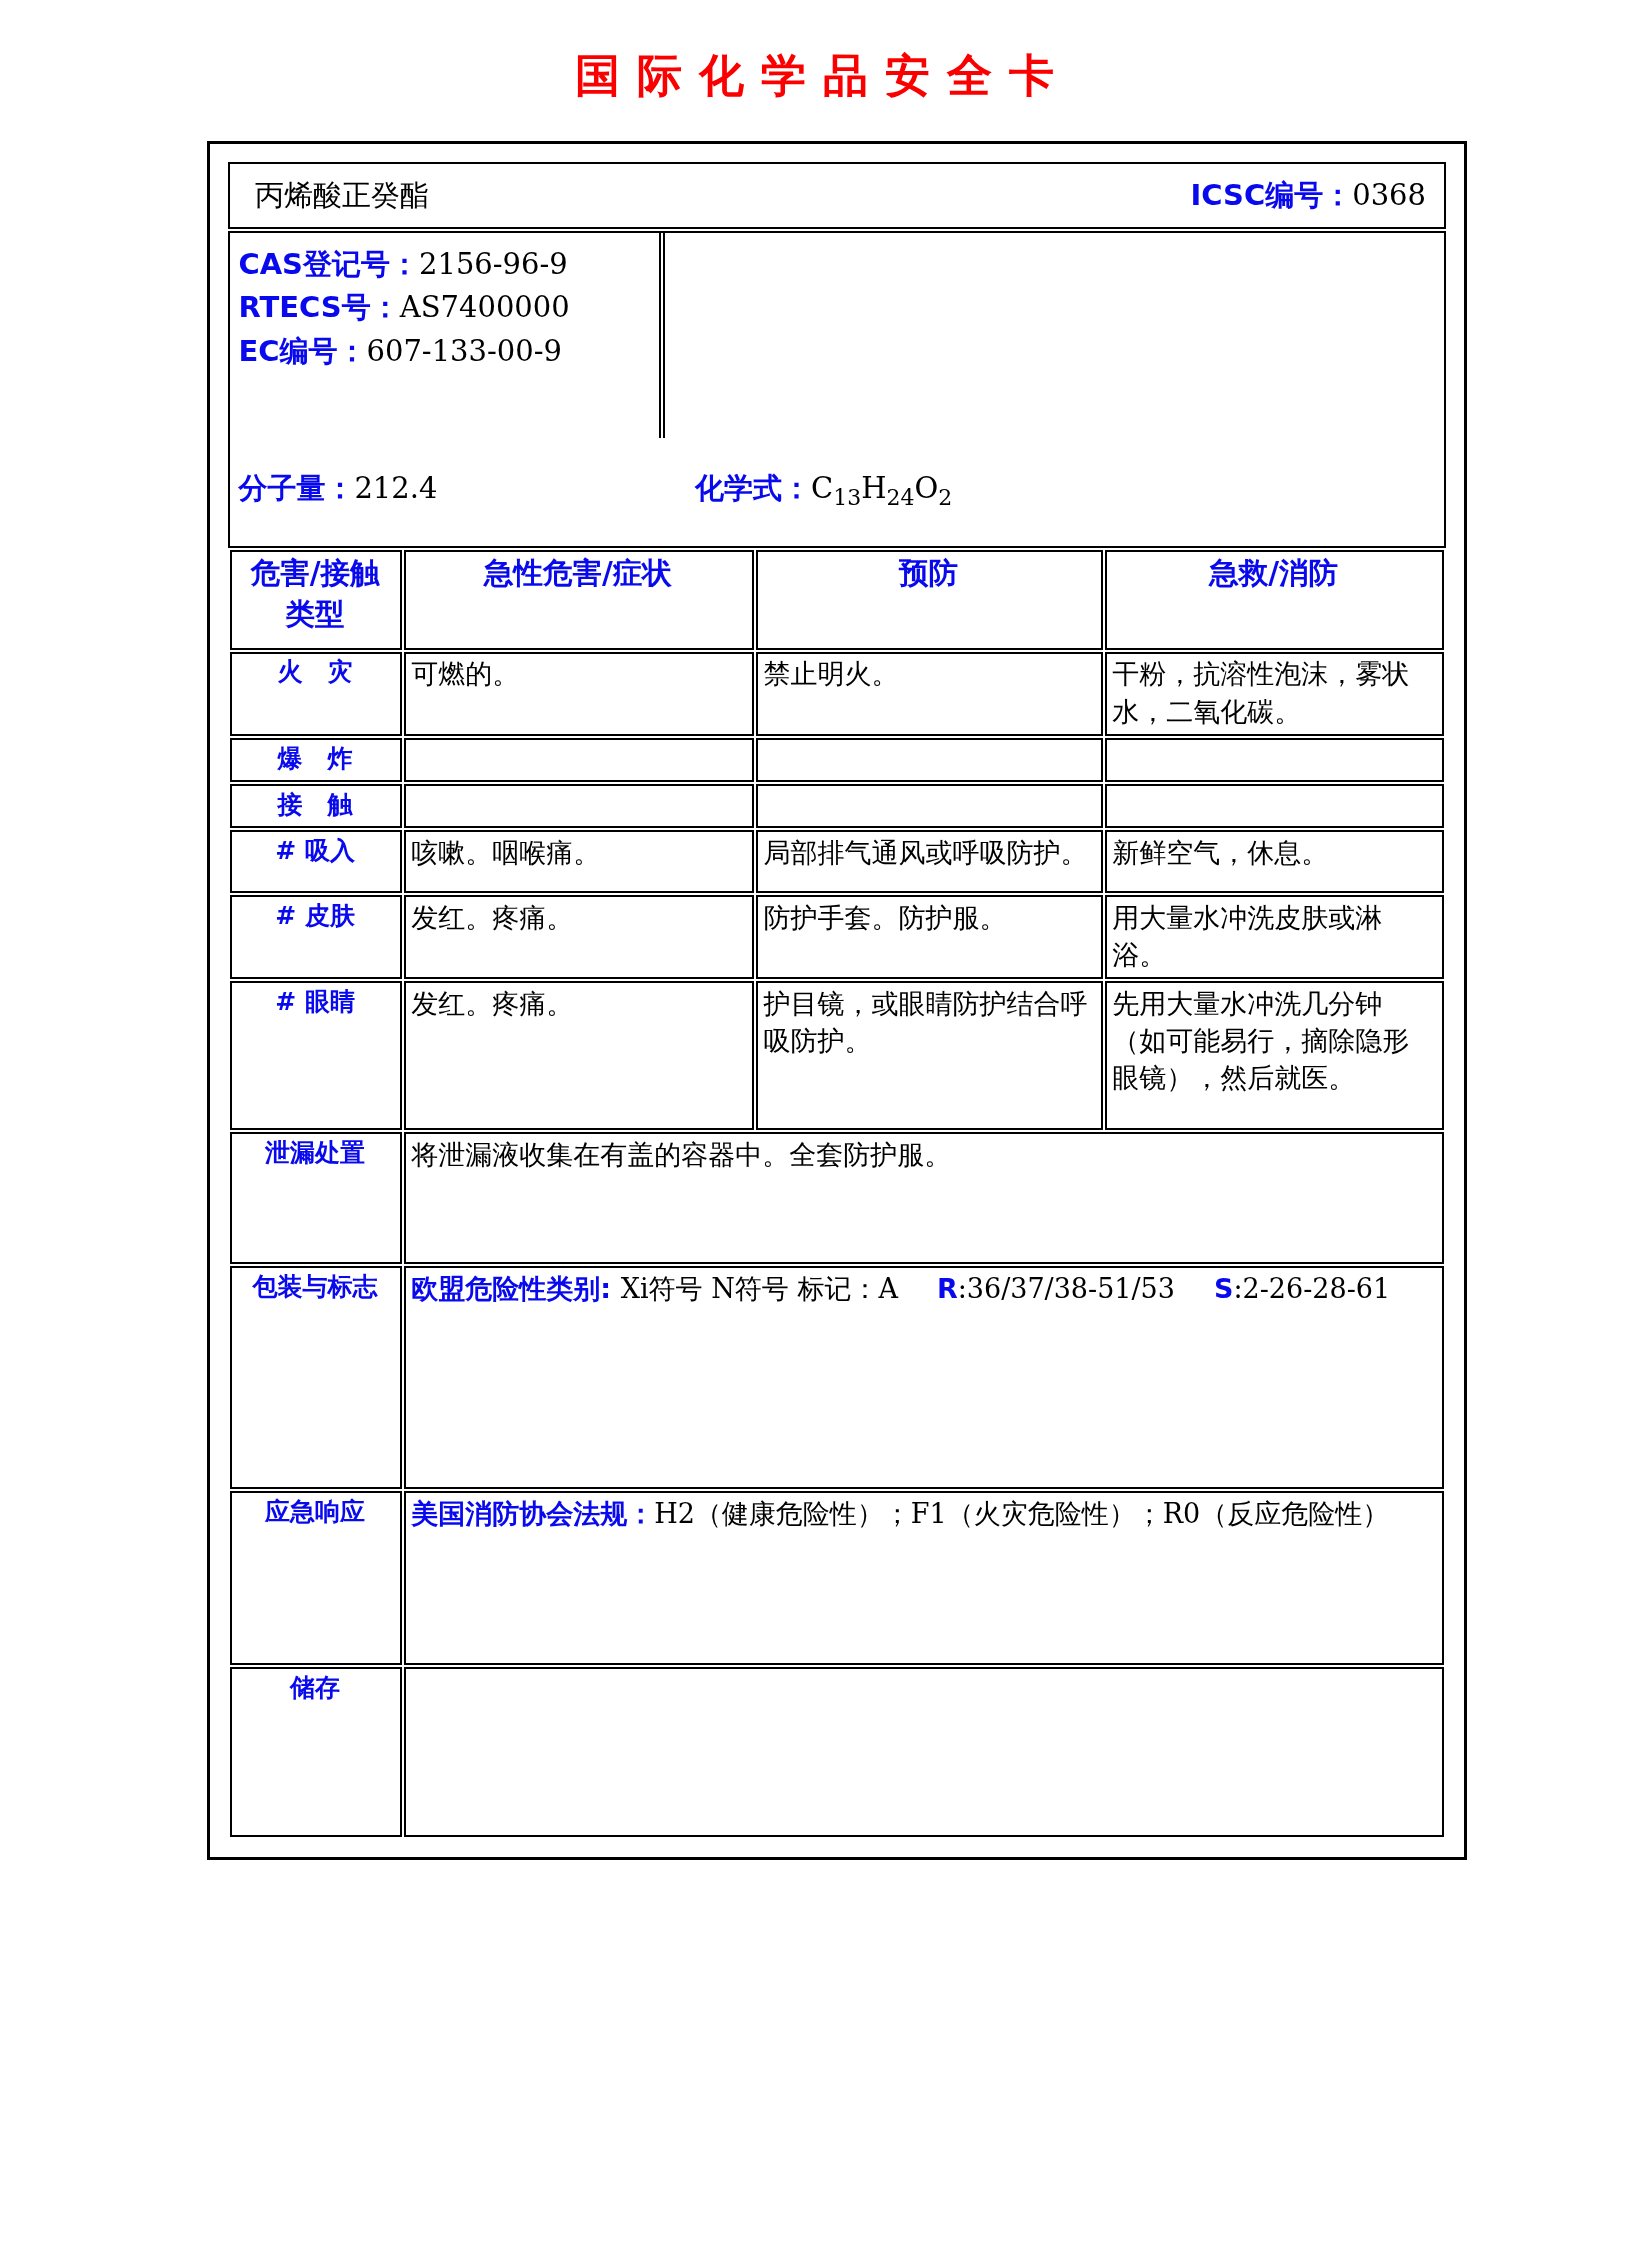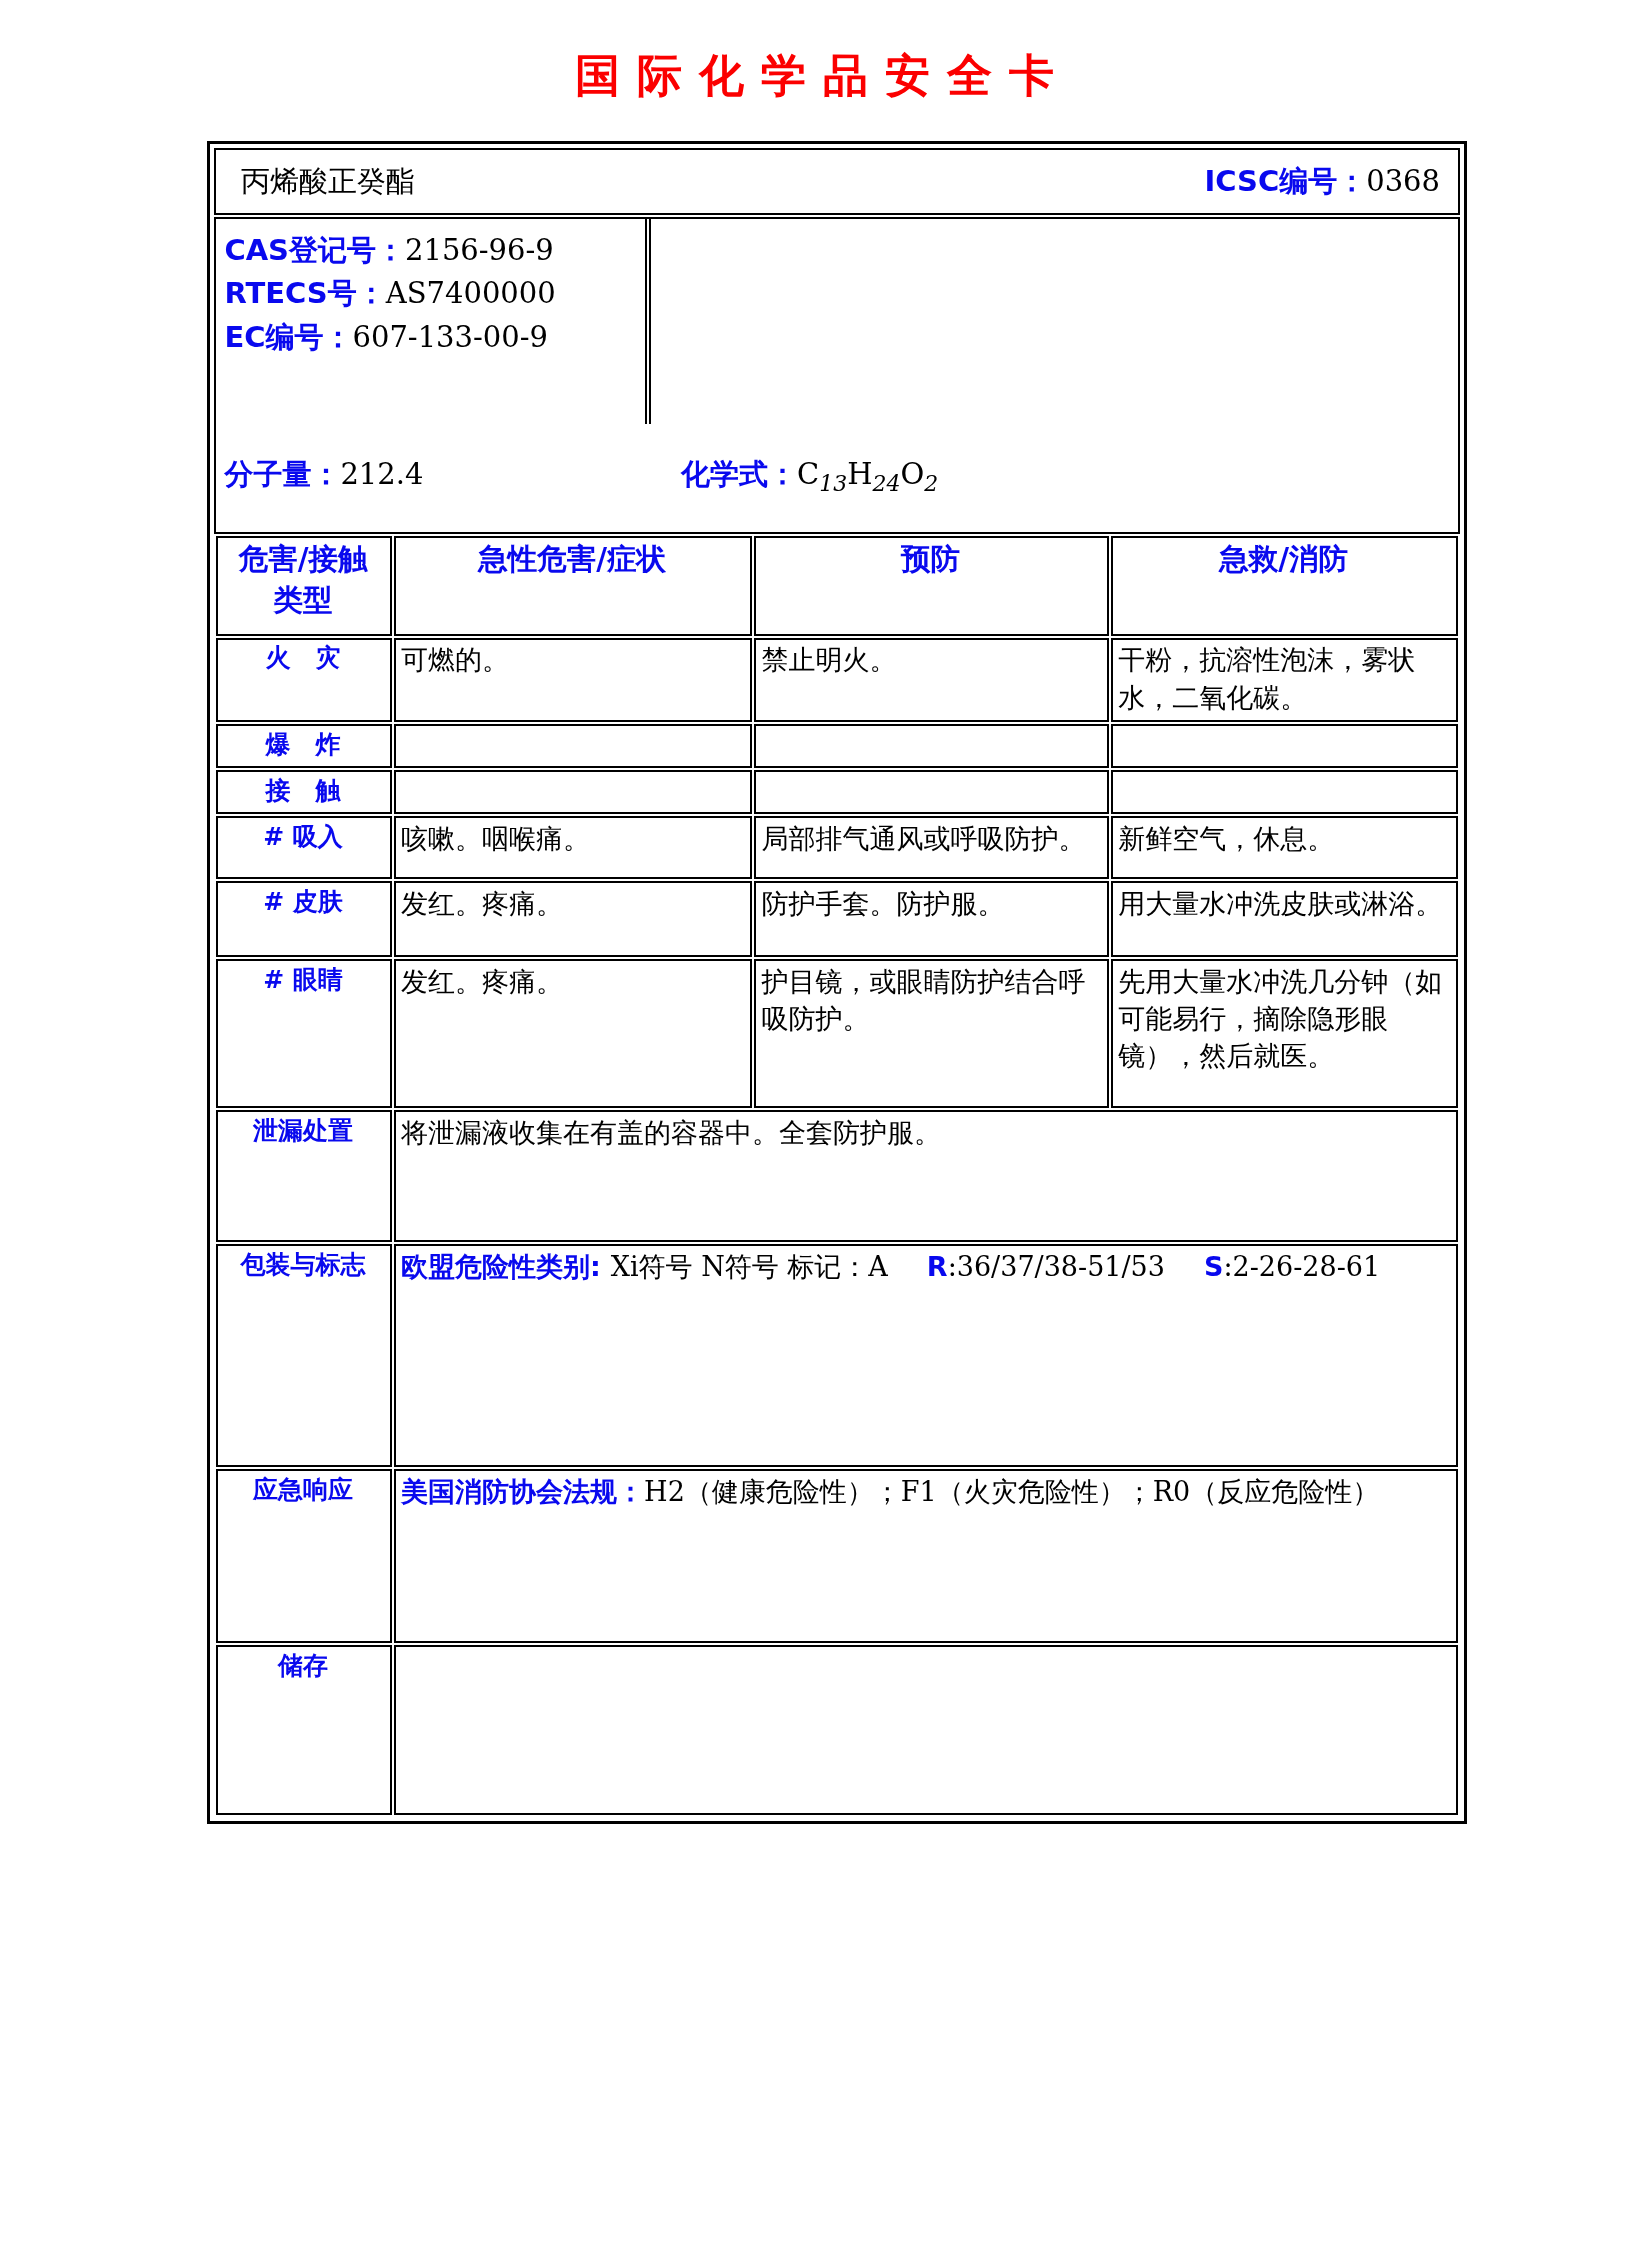--- a/index.html
+++ b/index.html
@@ -8,42 +8,42 @@
     font-family:"DejaVu Serif","Liberation Serif",serif;color:#000;
     position:relative;overflow:hidden;
   }
   .title{
     margin:46px 0 0 0;width:1646px;text-align:center;
     font-family:"DejaVu Sans","Liberation Sans",sans-serif;
     font-weight:bold;font-size:45px;letter-spacing:17px;color:#fb0000;
   }
   .card{
     box-sizing:border-box;margin:35px 0 0 207px;width:1260px;
-    border:3.5px solid #000;padding:4px;background:#fff;
+    border:3.5px solid #000;padding:18px;background:#fff;
   }
   .box{box-sizing:border-box;border:2.8px solid #000;background:#fff;}
   .lbl{
     font-family:"DejaVu Sans","Liberation Sans",sans-serif;
     font-weight:bold;color:#0909ee;
   }
   
   .row1{
     height:67px;margin-bottom:2.1px;display:flex;align-items:center;
     justify-content:space-between;padding:0 18px 0 25px;font-size:29px;
   }
   
   .row2{min-height:317px;}
   .r2top{display:flex;align-items:flex-start;}
   .r2left{flex:0 0 421px;padding:9.8px 0 0 8.4px;font-size:29px;line-height:1.5;}
   .r2div{flex:0 0 1.4px;height:205px;border-left:2.8px solid #000;border-right:2.8px solid #000;background:#fff;}
   .r2right{flex:1;padding:9.8px 12.6px 0 15.4px;font-size:29px;line-height:1.42;}
   .enblock{margin-top:42px;}
   .r2bottom{position:relative;font-size:29px;padding:31px 0 14px 8.4px;}
   .cfwrap{position:absolute;left:465px;top:31px;}
-  sub{font-size:22px;font-style:italic;}
+  sub{font-size:22px;}
   
   table.haz{
     width:100%;border-collapse:separate;border-spacing:2.1px;
     table-layout:fixed;font-size:27px;
   }
   table.haz td{
     border:2.8px solid #000;padding:1.4px 7px 4.2px 5.6px;
     vertical-align:top;line-height:1.38;overflow:hidden;background:#fff;
   }
   td.lab{

